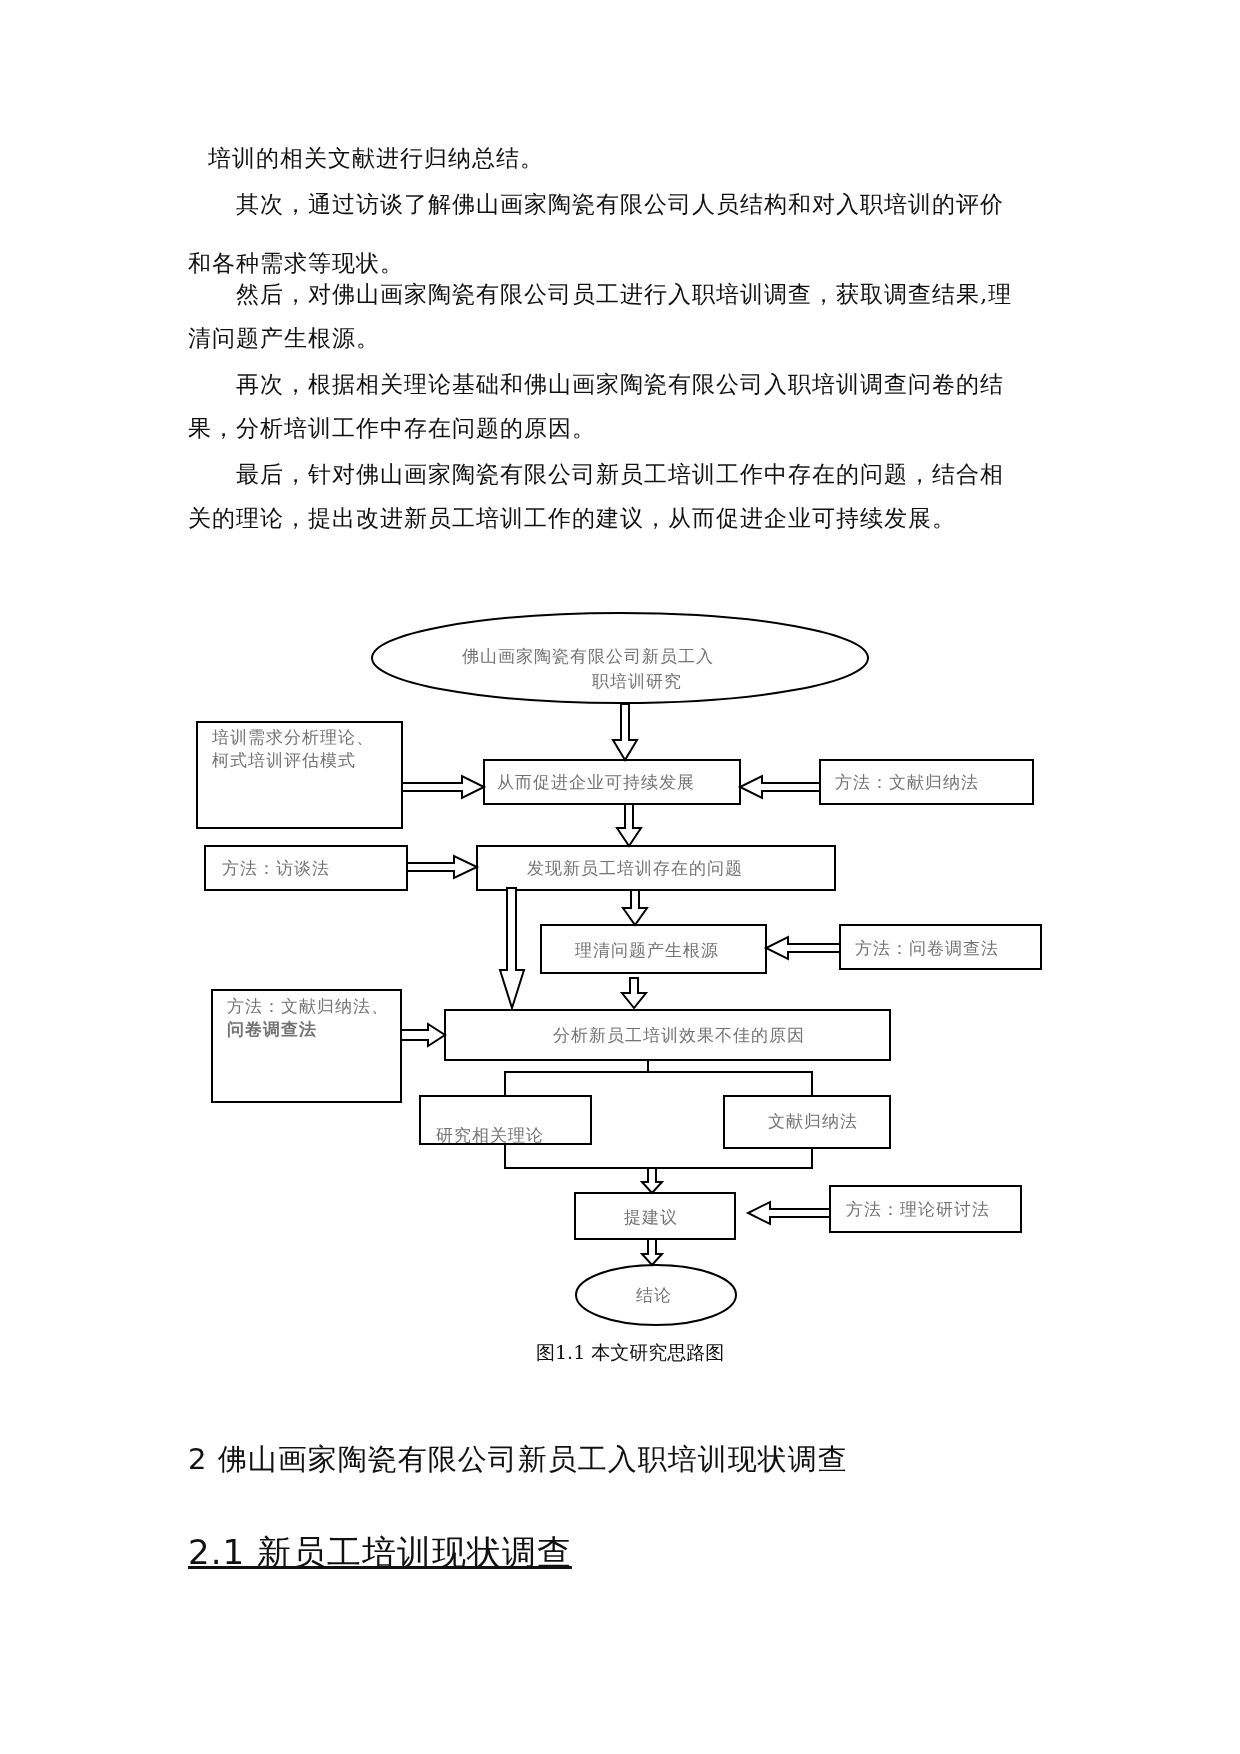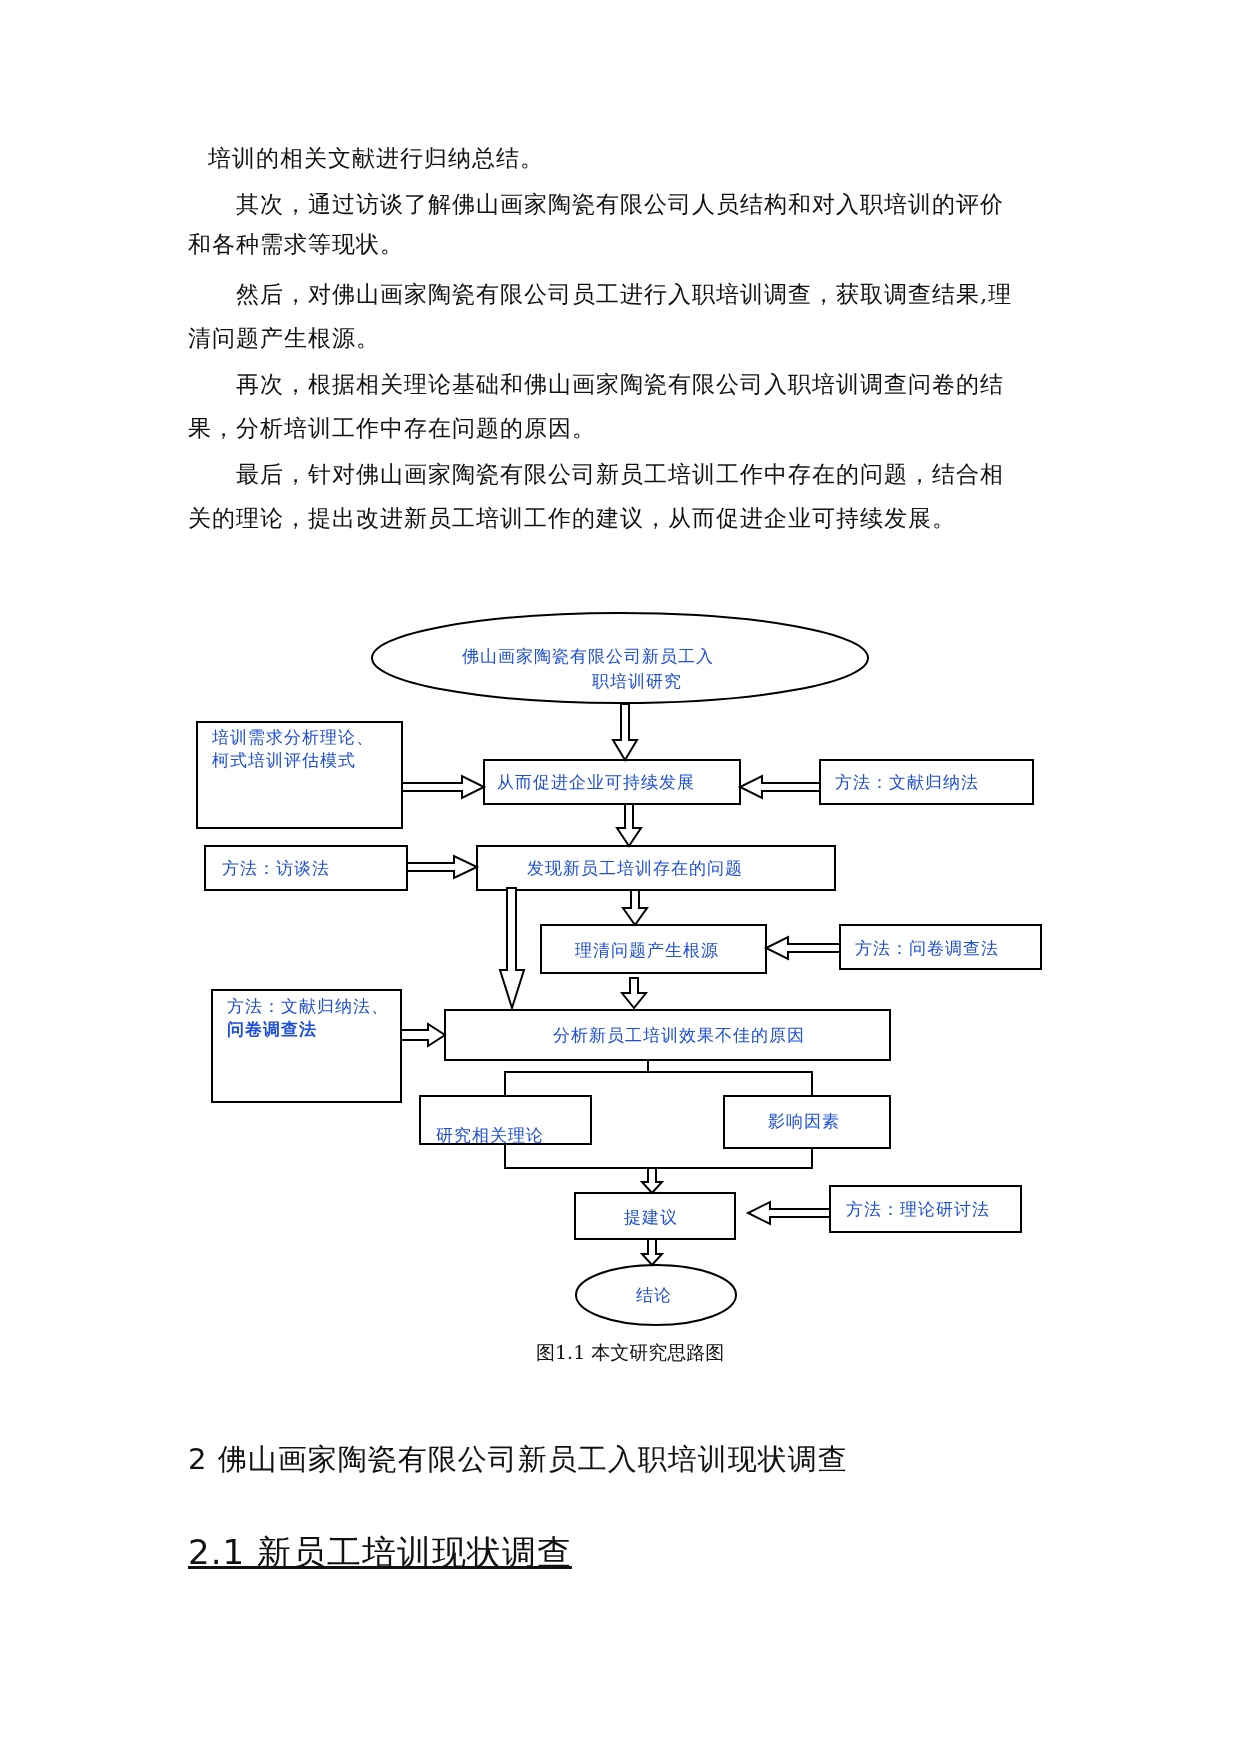--- a/index.html
+++ b/index.html
@@ -1,31 +1,31 @@
 <!DOCTYPE html>
 <html><head>
 <meta charset="utf-8">
 <style>
   html, body { margin:0; padding:0; background:#ffffff; }
   body { width:1240px; height:1754px; position:relative; overflow:hidden;
          font-family:"DejaVu Serif","Liberation Serif",serif; color:#111; }
   .para { position:absolute; left:188px; font-size:23px; line-height:56px; letter-spacing:1px; white-space:nowrap; }
   .indent { text-indent:48px; }
-  .fc-text { position:absolute; font-family:"DejaVu Sans","Liberation Sans",sans-serif; font-size:17px; color:#1d4ed8; white-space:nowrap; letter-spacing:1px; }
+  .fc-text { position:absolute; font-family:"DejaVu Sans","Liberation Sans",sans-serif; font-size:17px; color:#737373; white-space:nowrap; letter-spacing:1px; }
   .caption { position:absolute; left:536px; top:1340px; font-size:19px; font-family:"DejaVu Serif","Liberation Serif",serif; }
   .h1 { position:absolute; left:188px; top:1440px; font-size:29px; font-family:"DejaVu Sans","Liberation Sans",sans-serif; letter-spacing:1px; }
   .h2 { position:absolute; left:188px; top:1530px; font-size:34px; font-family:"DejaVu Sans","Liberation Sans",sans-serif; letter-spacing:1px;text-decoration:underline; }
   svg { position:absolute; left:0; top:0; }
 </style>
 </head>
 <body>
 
 <div class="para" style="top:130px;margin-left:20px;">培训的相关文献进行归纳总结。</div>
 <div class="para indent" style="top:176px;">其次，通过访谈了解佛山画家陶瓷有限公司人员结构和对入职培训的评价</div>
-<div class="para" style="top:216px;">和各种需求等现状。</div>
+<div class="para" style="top:235px;">和各种需求等现状。</div>
 <div class="para indent" style="top:266px;">然后，对佛山画家陶瓷有限公司员工进行入职培训调查，获取调查结果,理</div>
 <div class="para" style="top:310px;">清问题产生根源。</div>
 <div class="para indent" style="top:356px;">再次，根据相关理论基础和佛山画家陶瓷有限公司入职培训调查问卷的结</div>
 <div class="para" style="top:400px;">果，分析培训工作中存在问题的原因。</div>
 <div class="para indent" style="top:446px;">最后，针对佛山画家陶瓷有限公司新员工培训工作中存在的问题，结合相</div>
 <div class="para" style="top:490px;">关的理论，提出改进新员工培训工作的建议，从而促进企业可持续发展。</div>
 
 <svg width="1240" height="1754">
   <g fill="#fff" stroke="#000" stroke-width="2">
 
@@ -110,21 +110,21 @@
 
 <div class="fc-text" style="left:575px; top:939px;text-align:center;">理清问题产生根源</div>
 <div class="fc-text" style="left:855px; top:937px;">方法：问卷调查法</div>
 
 <div class="fc-text" style="left:227px; top:995px;">方法：文献归纳法、</div>
 <div class="fc-text" style="left:227px; top:1018px;font-weight:bold;">问卷调查法</div>
 
 <div class="fc-text" style="left:553px; top:1024px;">分析新员工培训效果不佳的原因</div>
 
 <div class="fc-text" style="left:436px; top:1108px;margin-top:16px;">研究相关理论</div>
-<div class="fc-text" style="left:768px; top:1110px;">影响因素</div>
+<div class="fc-text" style="left:768px; top:1110px;">文献归纳法</div>
 
 <div class="fc-text" style="left:624px; top:1206px;">提建议</div>
 <div class="fc-text" style="left:846px; top:1198px;">方法：理论研讨法</div>
 
 <div class="fc-text" style="left:636px; top:1284px;">结论</div>
 
 <div class="caption">图1.1 本文研究思路图</div>
 
 <div class="h1">2 佛山画家陶瓷有限公司新员工入职培训现状调查</div>
 <div class="h2">2.1 新员工培训现状调查</div>

